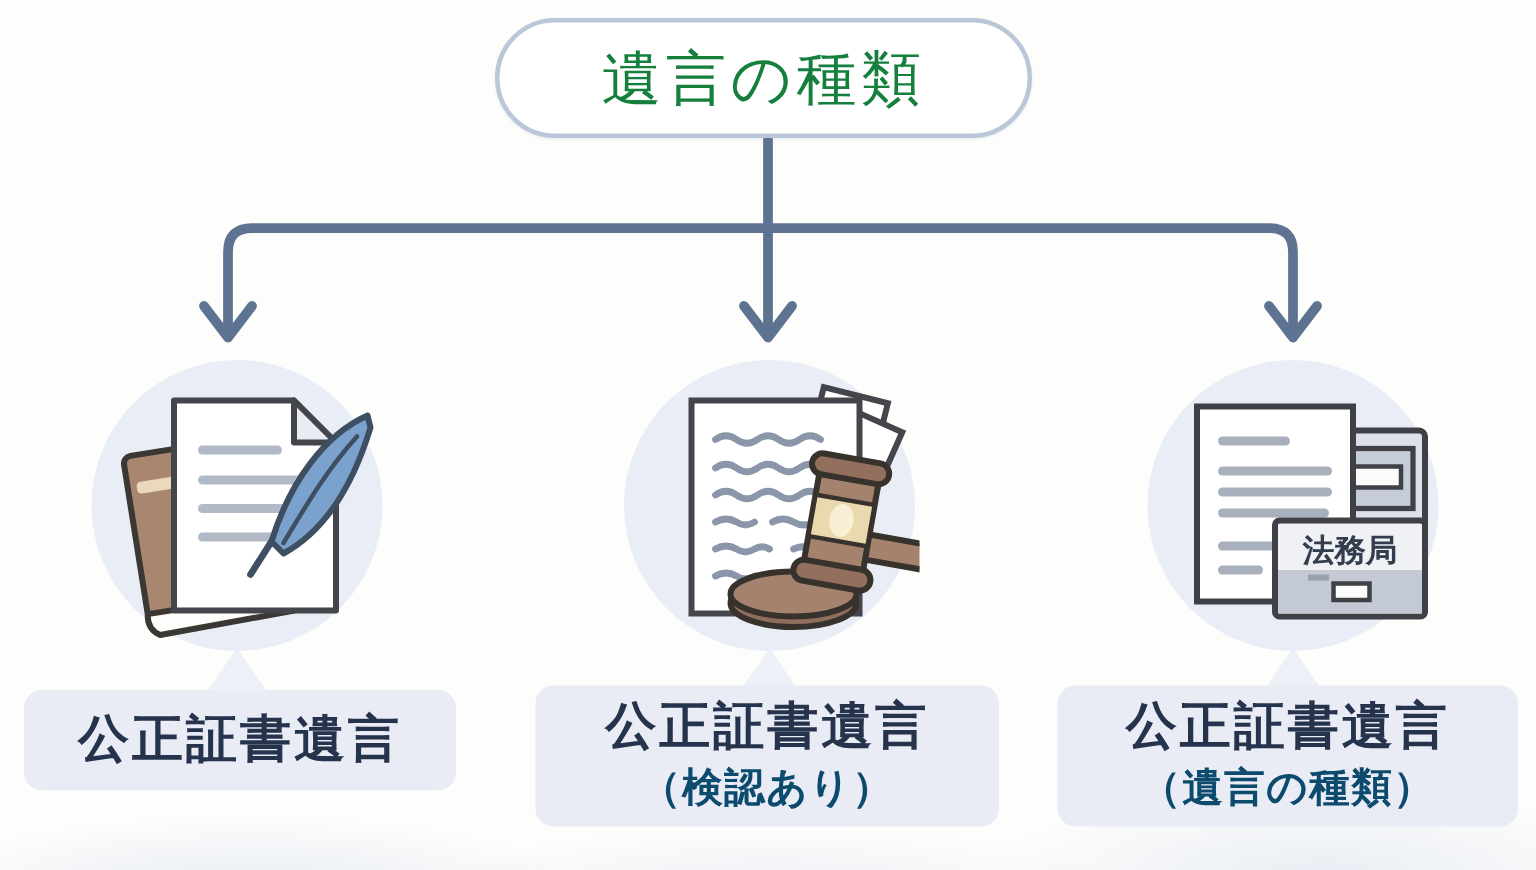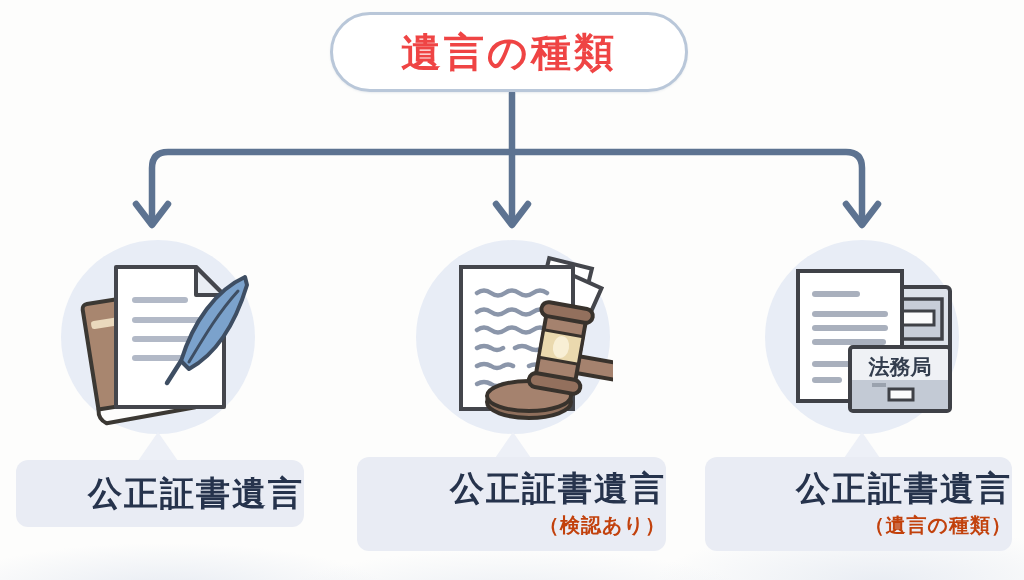--- a/index.html
+++ b/index.html
@@ -17,52 +17,52 @@
   }
   
   .root-box{
     position:absolute;left:330px;top:12px;width:358px;height:80px;
     background:#ffffff;border:3px solid #b9c7d9;border-radius:44px;
     display:flex;align-items:center;justify-content:center;
     box-shadow:0 1px 2px rgba(120,140,170,.15);
     box-sizing:border-box;
   }
   .root-title{
-    font-size:40px;font-weight:bold;color:#ef4444;letter-spacing:3px;
+    font-size:40px;font-weight:normal;color:#15803d;letter-spacing:3px;
   }
   
   .connectors{position:absolute;left:0;top:0;width:1024px;height:580px;pointer-events:none;}
   
   .icon-circle{position:absolute;width:200px;height:200px;top:235px;}
   .circle-left{left:58px;}
   .circle-mid{left:413px;}
   .circle-right{left:762px;}
   
   .pointer{
     position:absolute;top:432px;width:0;height:0;
     border-left:20px solid transparent;border-right:20px solid transparent;
     border-bottom:29px solid #edf0f7;
   }
   .pointer-left{left:138px;}
   .pointer-mid{left:493px;}
   .pointer-right{left:842px;}
   
   .label-box{
     position:absolute;background:#e9ecf4;border-radius:12px;
-    display:flex;flex-direction:column;align-items:flex-end;justify-content:center;
+    display:flex;flex-direction:column;align-items:center;justify-content:center;
     box-sizing:border-box;
   }
   .label-left{left:16px;top:460px;width:288px;height:67px;}
   .label-mid{left:357px;top:457px;width:309px;height:94px;}
   .label-right{left:705px;top:457px;width:307px;height:94px;}
   .label-main{
     font-size:34px;font-weight:bold;color:#26334c;letter-spacing:2px;line-height:1.15;
   }
   .label-sub{
-    font-size:20px;font-weight:bold;color:#c2410c;letter-spacing:1px;margin-top:3px;
+    font-size:27px;font-weight:bold;color:#0c4a6e;letter-spacing:1px;margin-top:3px;
   }
 </style>
 </head>
 <body>
 
 <div class="stage">
 
   <svg class="connectors" viewBox="0 0 1024 580" xmlns="http://www.w3.org/2000/svg">
     <g stroke="#5d7391" stroke-width="6.5" fill="none" stroke-linecap="round" stroke-linejoin="round">
       <path d="M512 93 L512 218"></path>

